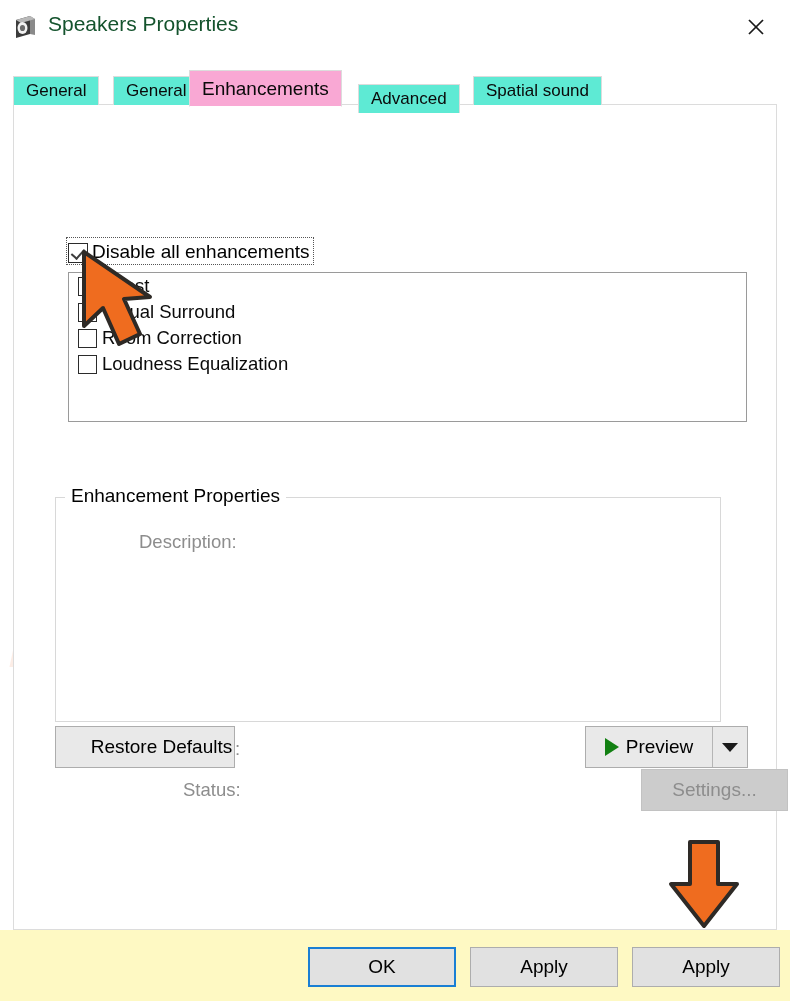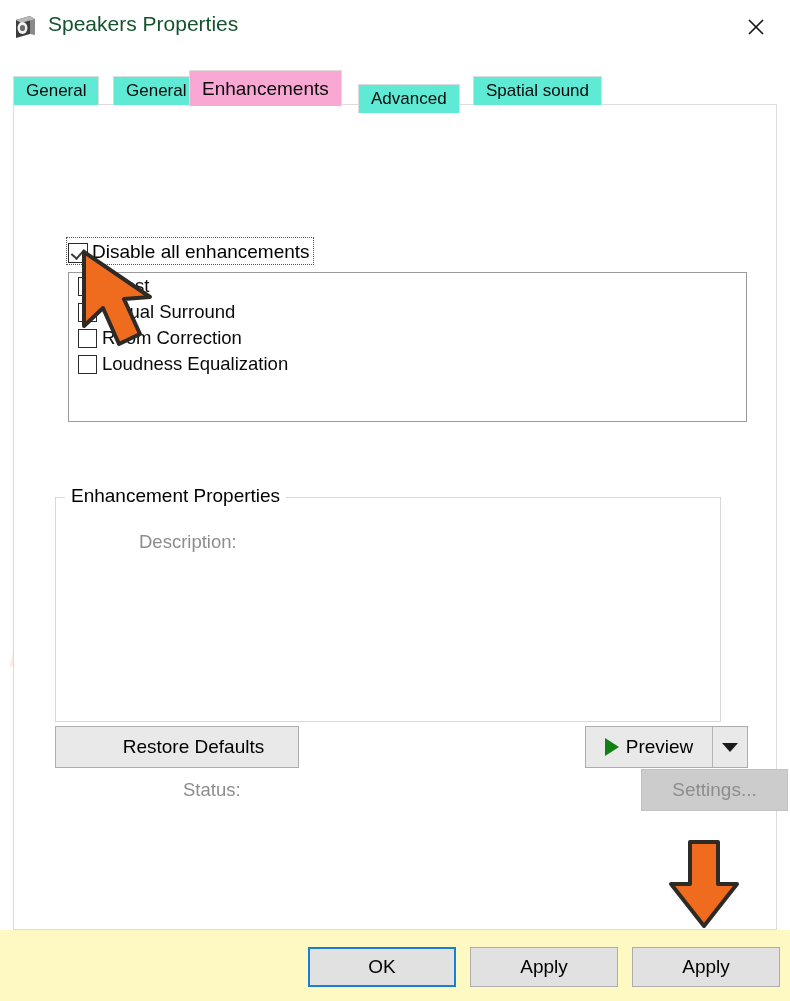--- a/index.html
+++ b/index.html
@@ -300,21 +300,21 @@
     font-family: "Liberation Sans", sans-serif;
     z-index: 2;
     cursor: default;
   }
 
   
   #restore-defaults-button {
     position: absolute;
     left: 41px;
     top: 621px;
-    width: 244px;
+    width: 180px;
     height: 42px;
     background: #e9e9e9;
     border: 1px solid #adadad;
     box-sizing: border-box;
     display: flex;
     align-items: center;
     justify-content: center;
     font-size: 19px;
     color: #000000;
     font-family: "Liberation Sans", sans-serif;

